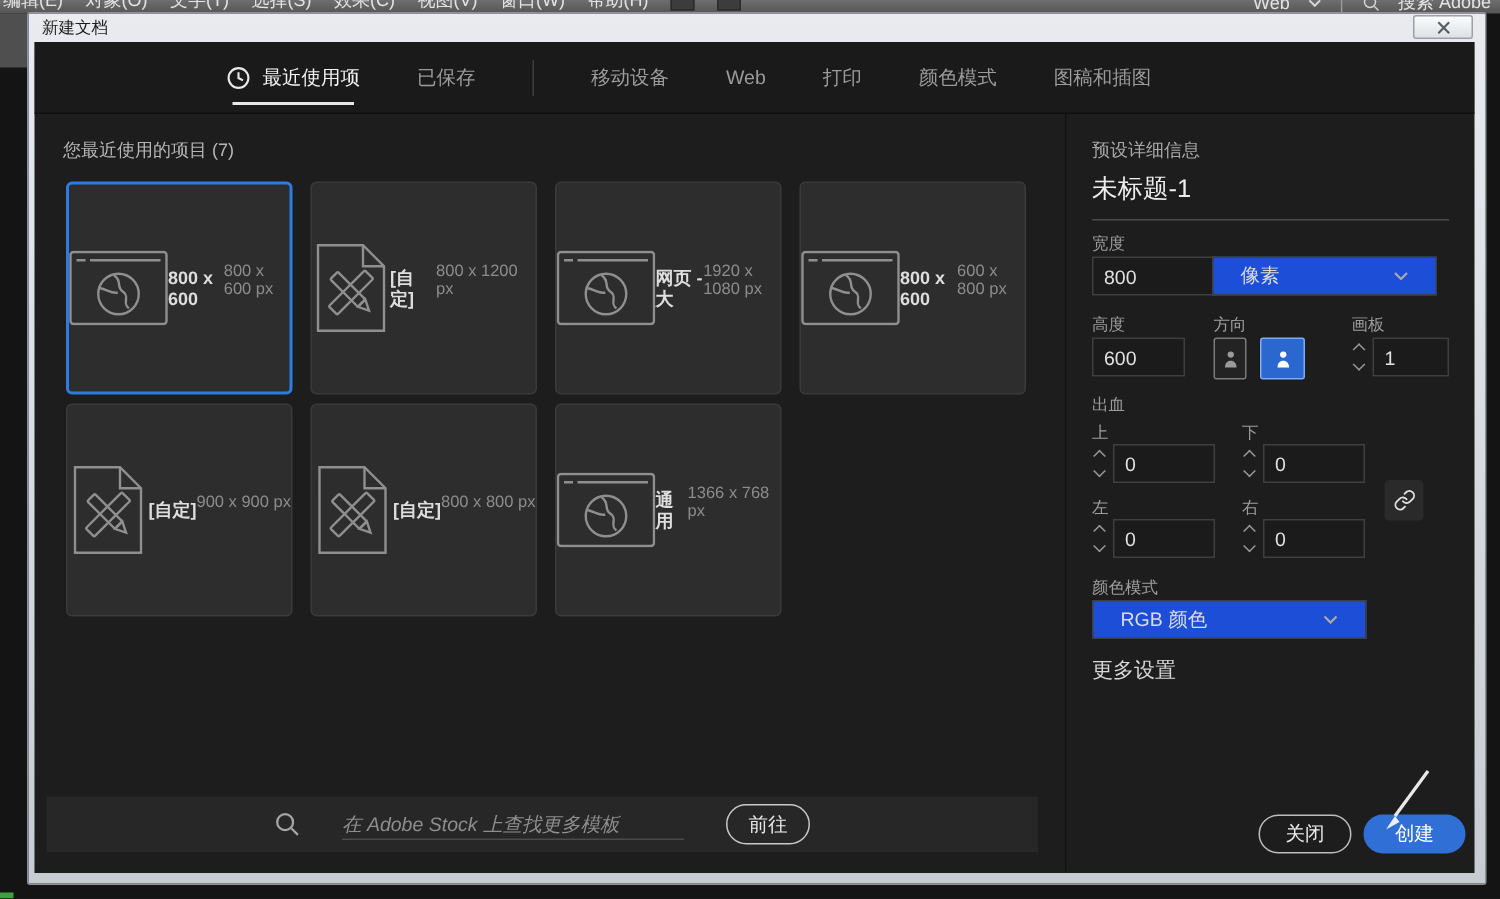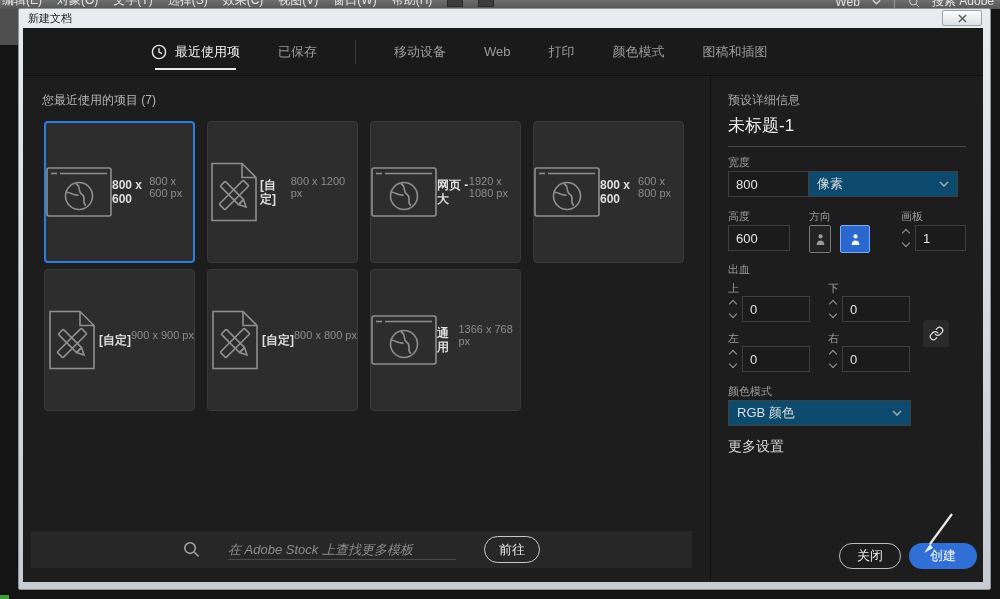--- a/index.html
+++ b/index.html
@@ -73,23 +73,23 @@
             align-items:center; justify-content:center; cursor:pointer; }
 
   
   .pd-label { position:absolute; font-size:11px; color:#9d9d9d; }
   .pd-header { position:absolute; left:17px; top:16px; font-size:12px; color:#a8a8a8; }
   .doc-name { position:absolute; left:17px; top:38px; width:238px; font-size:17px;
               color:#ededed; border-bottom:1px solid #4a4a4a; padding-bottom:9px; }
   .pd-input { position:absolute; height:26px; background:#1b1b1b; border:1px solid #3f3f3f;
               color:#e2e2e2; font-size:13px; padding:0 7px; outline:none;
               font-family:"Liberation Sans","DejaVu Sans",sans-serif; }
-  .pd-select { position:absolute; height:26px; background:#0c4a6e; border:1px solid #3f3f3f;
+  .pd-select { position:absolute; height:26px; background:#1d4ed8; border:1px solid #3f3f3f;
                display:flex; align-items:center; justify-content:space-between;
-               padding:0 8px; color:#dcdcdc; font-size:13px; cursor:pointer; }
+               padding:0 18px; color:#dcdcdc; font-size:13px; cursor:pointer; }
   .stepper { position:absolute; width:13px; height:26px; display:flex; flex-direction:column;
              align-items:center; justify-content:center; gap:4px; cursor:pointer; }
   .chev-up,.chev-dn { width:6px; height:6px; border-left:1.5px solid #9a9a9a;
                       border-top:1.5px solid #9a9a9a; }
   .chev-up { transform:rotate(45deg); }
   .chev-dn { transform:rotate(225deg); }
   .orient-btn { position:absolute; top:149px; height:28px; border-radius:2px;
                 display:flex; align-items:center; justify-content:center; cursor:pointer; }
   .orient-portrait { left:98px; width:22px; background:#232323; border:1px solid #7a7a7a; }
   .orient-landscape { left:129px; width:30px; background:#2a68cf; border:1px solid #7fabf2; }

